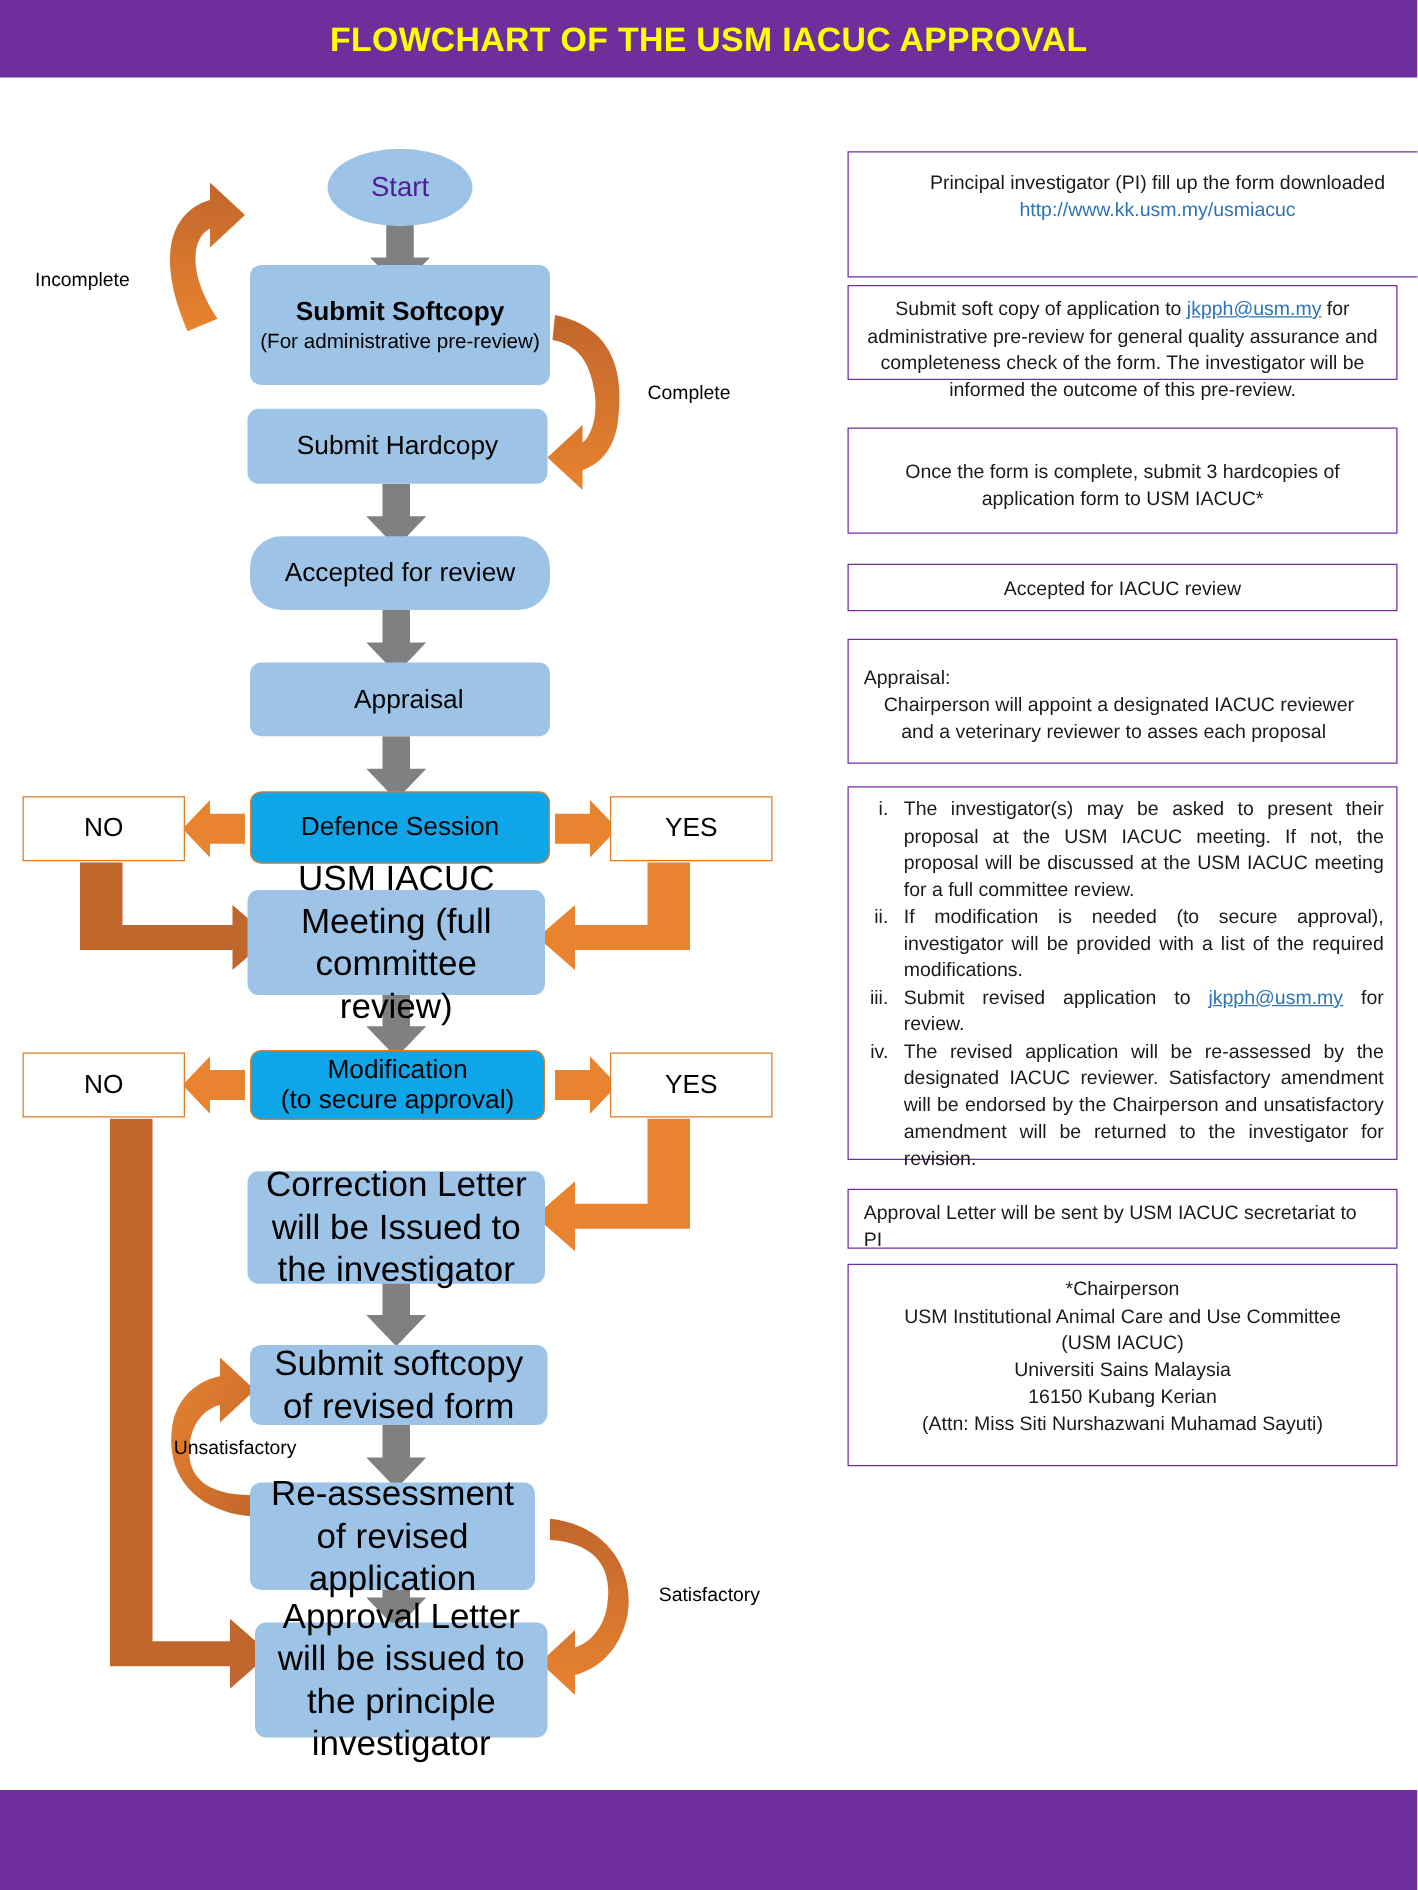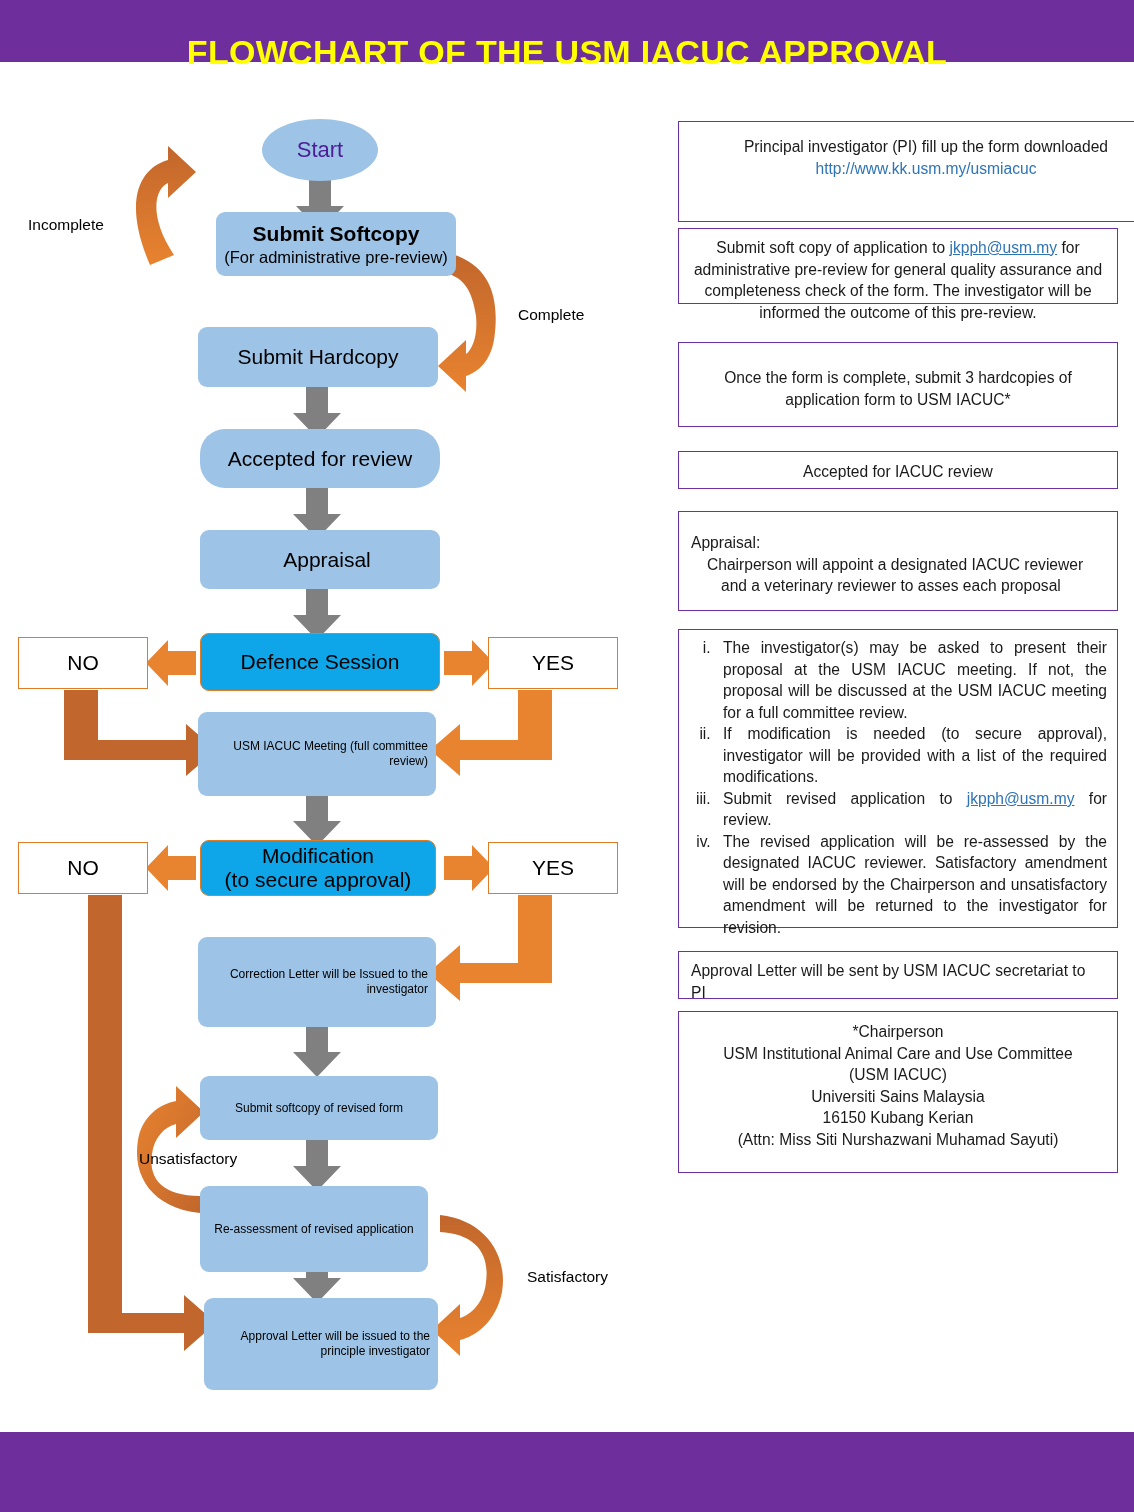--- a/index.html
+++ b/index.html
@@ -8,32 +8,32 @@
     font-family:"Liberation Sans", sans-serif;overflow:hidden;
   }
   .banner-top{
     position:absolute;left:0;top:0;width:1134px;height:62px;background:#6E2F9C;
   }
   .banner-bottom{
     position:absolute;left:0;top:1432px;width:1134px;height:80px;background:#6E2F9C;
   }
   .title{
     position:absolute;left:0;top:17px;width:1134px;text-align:center;
-    font-size:34px;font-weight:bold;color:#FFFF00;letter-spacing:.3px;margin-top:16px;
+    font-size:27px;font-weight:bold;color:#FFFF00;letter-spacing:.3px;
   }
 
   
   .node{
     position:absolute;background:#9DC3E6;border-radius:9px;
     display:flex;align-items:center;justify-content:center;text-align:center;
     color:#000;line-height:1.22;box-sizing:border-box;padding:3px 8px;
   }
   .node .t1{font-size:21px;}
   .node .t2{font-size:16.5px;}
-  .node .multi{font-size:12px;text-align:right;}
+  .node .multi{font-size:28px;}
 
   .ellipse{
     position:absolute;background:#9DC3E6;border-radius:50%;
     display:flex;align-items:center;justify-content:center;
     font-size:22px;color:#4c1d95;
   }
   .dbox{
     position:absolute;background:#0ea5e9;border:1.6px solid #E07B26;border-radius:9px;
     display:flex;align-items:center;justify-content:center;text-align:center;
     font-size:21px;color:#000;box-sizing:border-box;
@@ -196,21 +196,21 @@
              C 472 1314, 484 1302, 486 1282
              C 490 1252, 474 1234, 440 1232
              Z"></path>
   </g>
 </svg>
 
 <div class="ellipse" style="left:262px;top:119px;width:116px;height:62px;">
   <span>Start</span>
 </div>
 
-<div class="node" style="left:216px;top:212px;width:240px;height:64px;flex-direction:column;">
+<div class="node" style="left:200px;top:212px;width:240px;height:96px;flex-direction:column;">
   <div class="t1" style="font-weight:600;">Submit Softcopy</div>
   <div class="t2">(For administrative pre-review)</div>
 </div>
 
 <div class="node" style="left:198px;top:327px;width:240px;height:60px;">
   <span class="t1">Submit Hardcopy</span>
 </div>
 
 <div class="node" style="left:200px;top:429px;width:240px;height:59px;border-radius:25px;">
   <span class="t1">Accepted for review</span>

